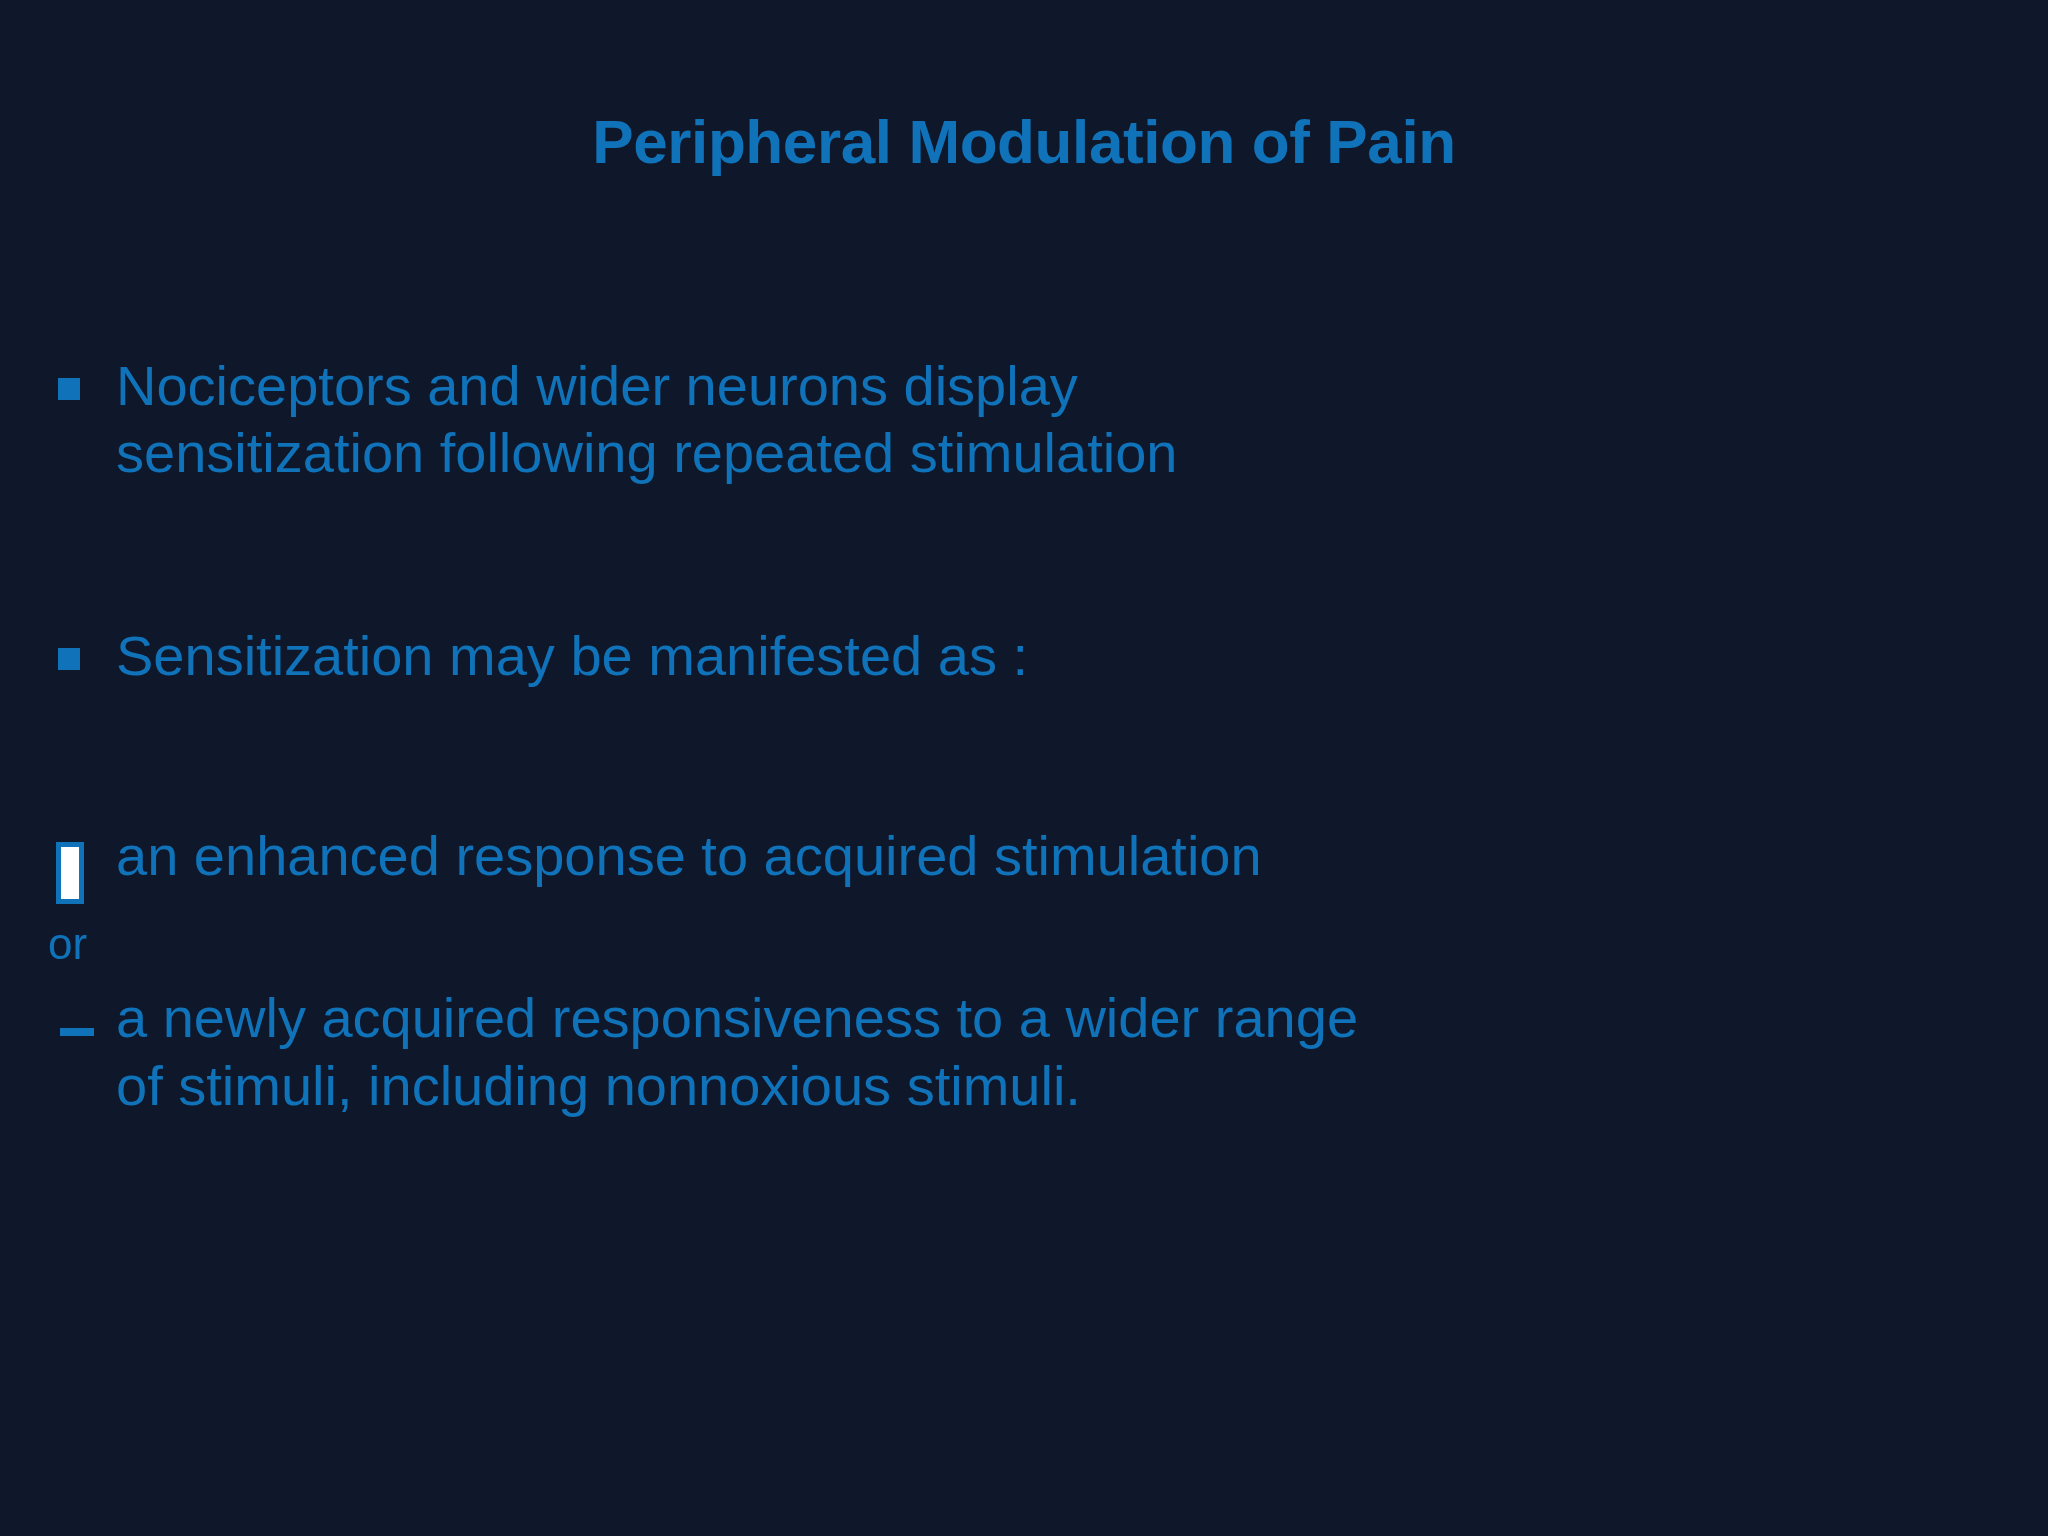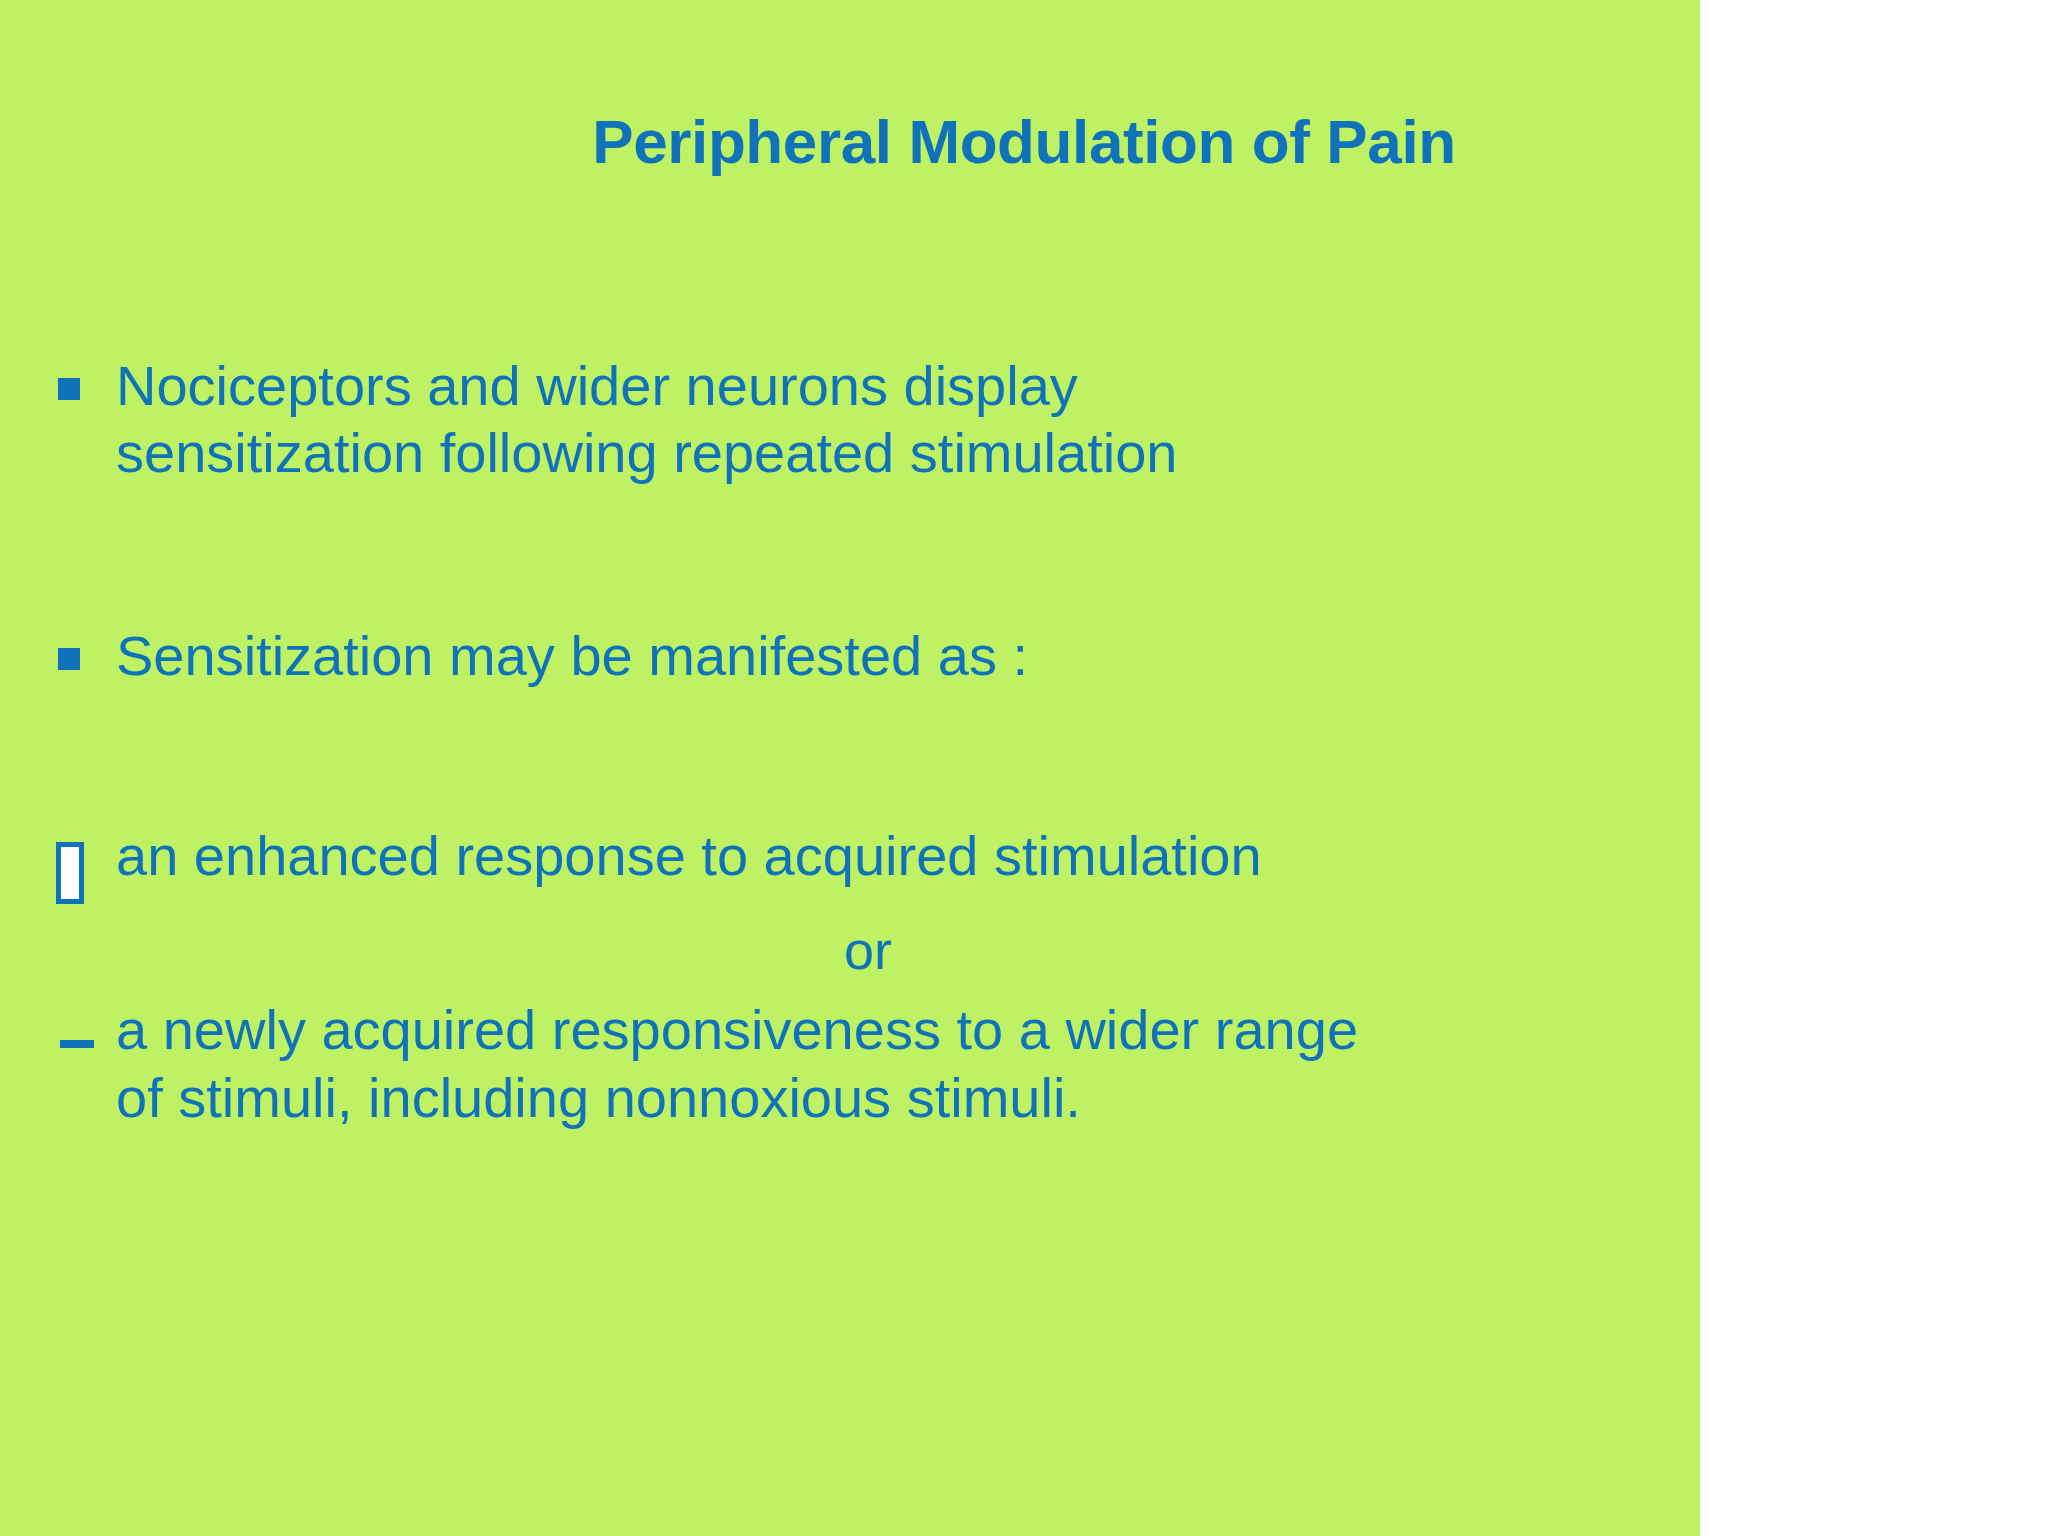--- a/index.html
+++ b/index.html
@@ -10,23 +10,23 @@
   body {
     width: 2048px;
     height: 1536px;
     background: #ffffff;
     font-family: "Liberation Sans", sans-serif;
     overflow: hidden;
   }
 
   .slide {
     position: relative;
-    width: 1700px;
+    width: 2048px;
     height: 1536px;
-    background: #bef264;
+    background: #0f172a;
     box-sizing: border-box;
   }
 
   
   .slide-title {
     position: absolute;
     left: 0;
     top: 108px;
     width: 2048px;
     text-align: center;
@@ -113,23 +113,22 @@
     white-space: nowrap;
   }
 
   
   .spacer-lg { height: 136px; }
   .spacer-md { height: 132px; }
   .spacer-sm { height: 14px; }
 
   .connector-or {
     color: #1072B8;
-    font-size: 54px;
+    font-size: 44px;
     line-height: 1.2;
-    text-align: center;
     width: 1640px;
     margin-left: 0;
     padding-left: 0;
   }
 </style>
 </head>
 <body>
 
 <div class="slide">
 

